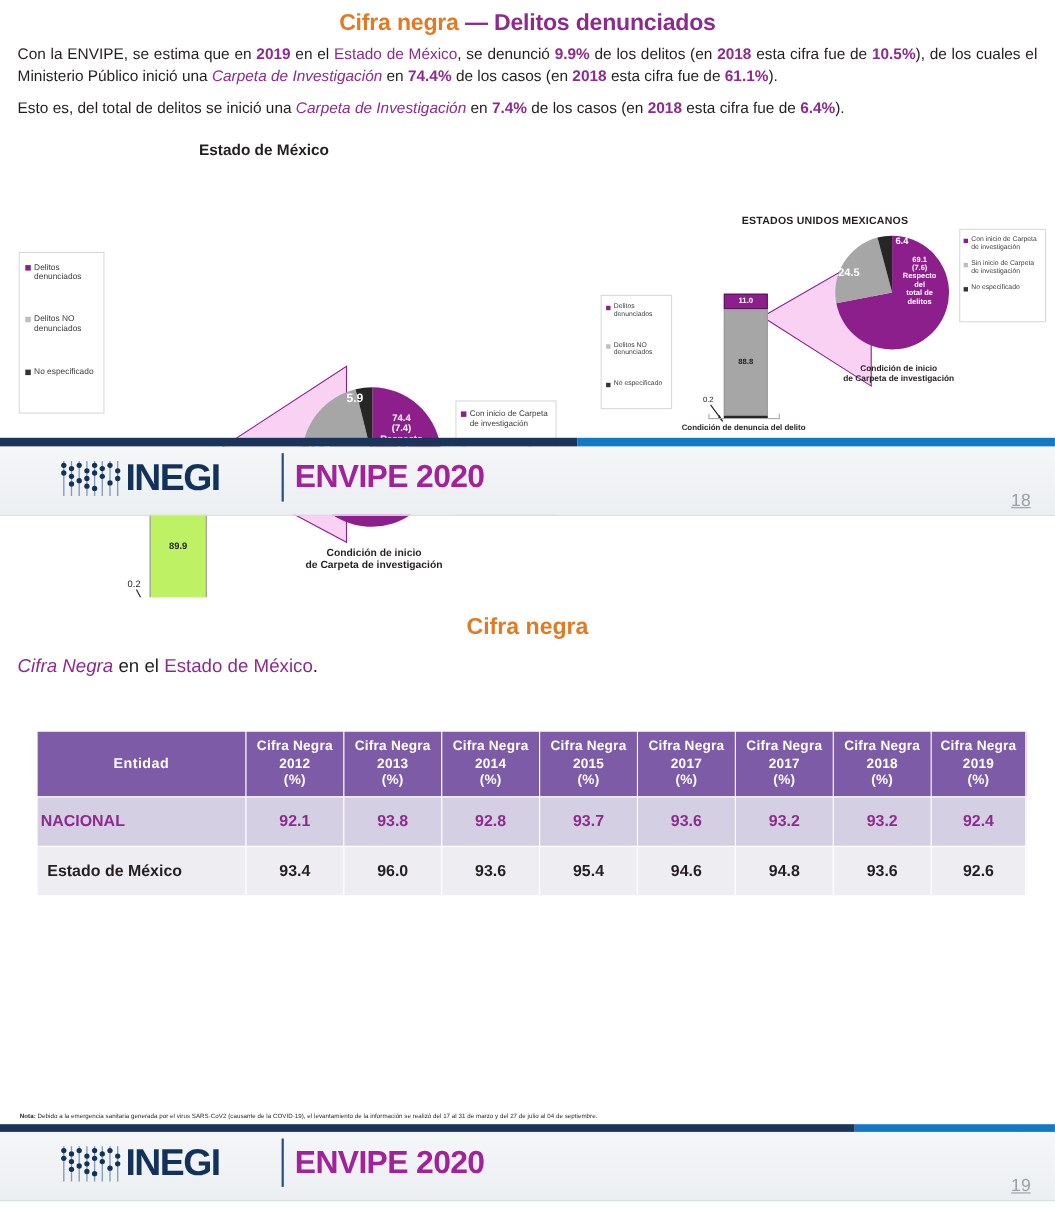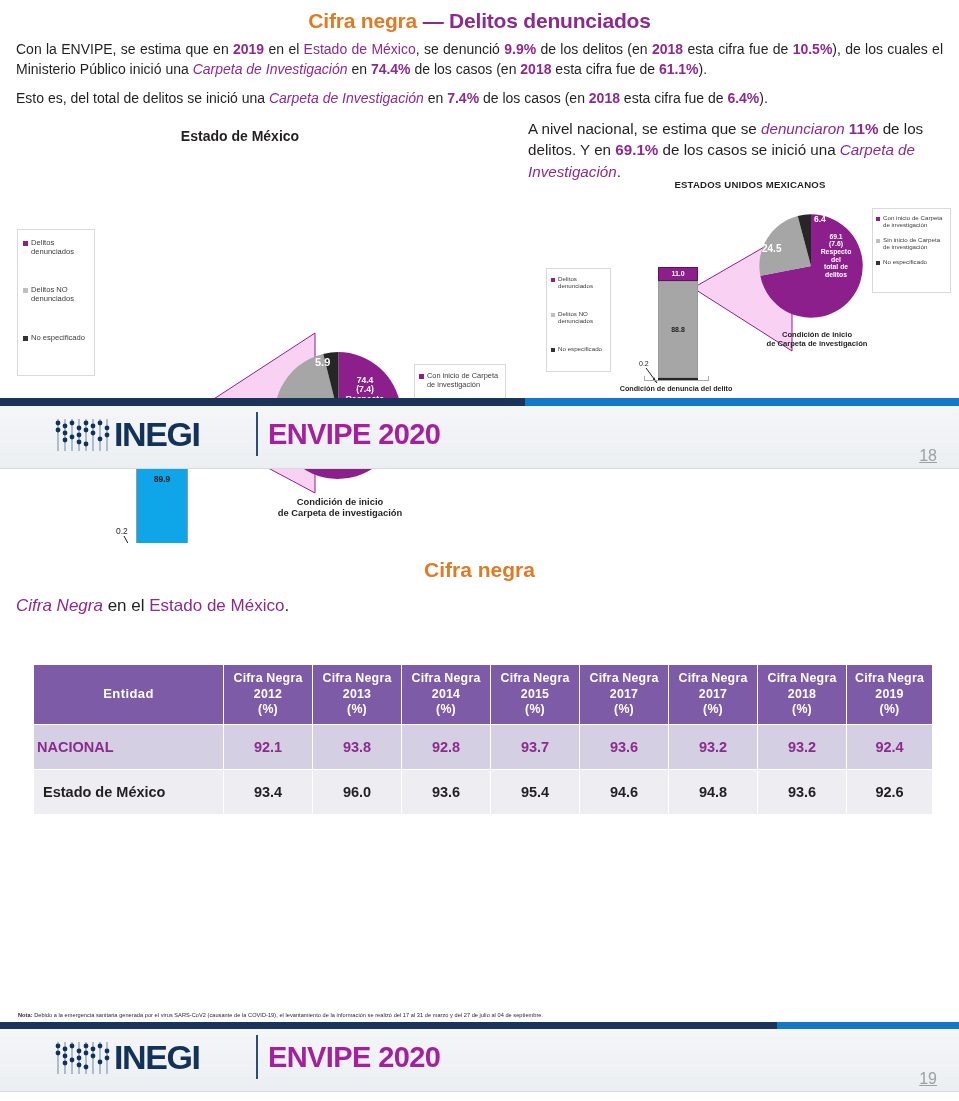--- a/index.html
+++ b/index.html
@@ -140,21 +140,21 @@
       </div>
 
       <svg style="position:absolute;left:130px;top:215px;overflow:visible;pointer-events:none;" width="1" height="1">
         <polygon points="50,88 185,0 185,160" fill="#f9d2f3" stroke="#8d1f8d" stroke-width="1"></polygon>
       </svg>
 
       <div class="bar-wrap" style="left:136px;top:290px;width:52px;height:156px;">
         <div class="bar-seg" style="top:0;height:17px;background:#8d1f8d;border:1px solid #5d1260;color:#fff;font-size:8.5px;">
           <span>9.9</span>
         </div>
-        <div class="bar-seg" style="top:3px;height:137px;background:#0ea5e9;border:1px solid #9a9a9a;color:#222;font-size:8.5px;">
+        <div class="bar-seg" style="top:20px;height:137px;background:#bef264;border:1px solid #9a9a9a;color:#222;font-size:8.5px;">
           <span>89.9</span>
         </div>
         <div class="bar-seg" style="top:154px;height:2px;background:#262626;"></div>
       </div>
 
       <div class="lead-val" style="left:116px;top:408px;font-size:8.5px;">0.2</div>
       <svg style="position:absolute;left:120px;top:418px;overflow:visible;" width="1" height="1">
         <line x1="4" y1="0" x2="18" y2="26" stroke="#231f20" stroke-width="1"></line>
         <polygon points="18,26 13,21 15,17" fill="#231f20"></polygon>
       </svg>
@@ -201,25 +201,22 @@
       </div>
 
       <div class="pie-cap" style="left:240px;top:378px;width:200px;font-size:9.4px;">
         <div>Condición de inicio</div>
         <div>de Carpeta de investigación</div>
       </div>
     </div>
 
     <div class="chart-block" style="left:520px;top:0;width:439px;height:280px;">
 
-      <div style="position:absolute;left:8px;top:0;width:428px;font-size:15.2px;line-height:1.42;color:#231f20;">
-        <span>A nivel nacional, se estima que se </span><span class="b-ital">denunciaron</span><span> </span><span class="b-purple">11%</span><span> de los delitos. Y en </span><span class="b-purple">69.1%</span><span> de los casos se inició una </span><span class="b-ital">Carpeta de Investigación</span><span>.</span>
-      </div>
-
-      <div class="chart-title" style="position:absolute;left:70px;top:61px;width:320px;font-size:9.6px;letter-spacing:.2px;">ESTADOS UNIDOS MEXICANOS</div>
+
+      <div class="chart-title" style="position:absolute;left:70px;top:78px;width:320px;font-size:9.6px;letter-spacing:.2px;">ESTADOS UNIDOS MEXICANOS</div>
 
       <div class="legend-box" style="left:26px;top:150px;width:65px;height:104px;padding:6px 4px 0 4px;">
         <div class="legend-item" style="margin-bottom:20px;">
           <span class="legend-sq" style="width:4px;height:4px;background:#8d1f8d;"></span>
           <span class="legend-text" style="font-size:6.2px;">Delitos denunciados</span>
         </div>
         <div class="legend-item" style="margin-bottom:20px;">
           <span class="legend-sq" style="width:4px;height:4px;background:#bfbfbf;"></span>
           <span class="legend-text" style="font-size:6.2px;">Delitos NO denunciados</span>
         </div>

